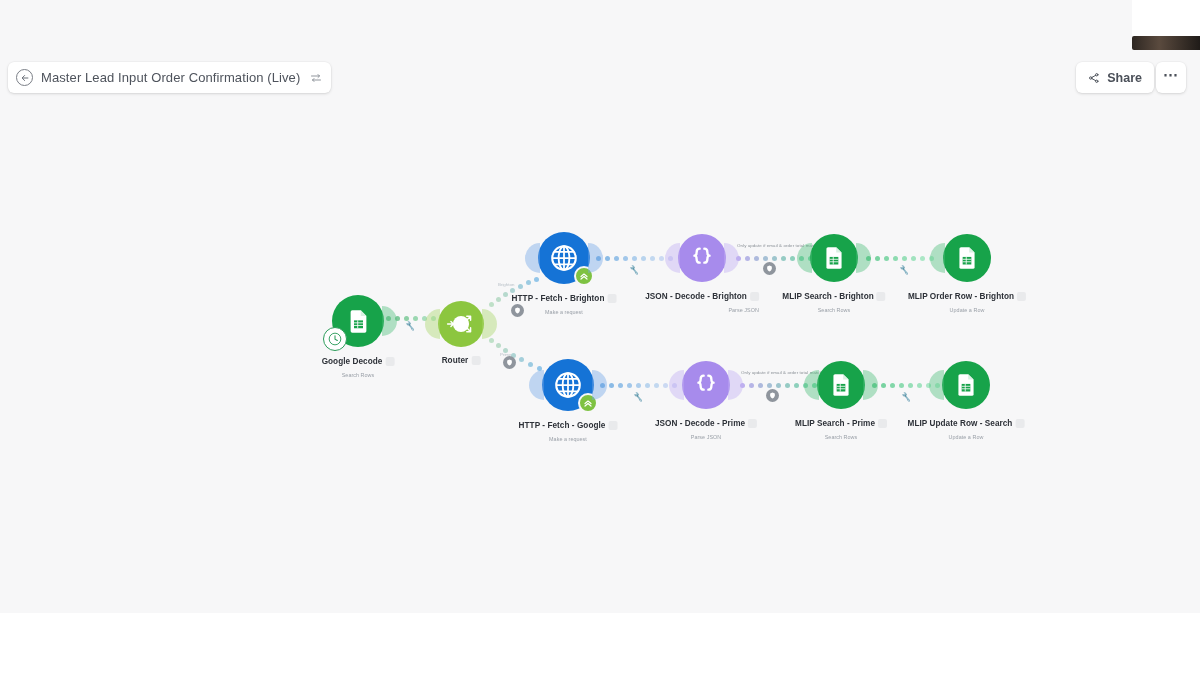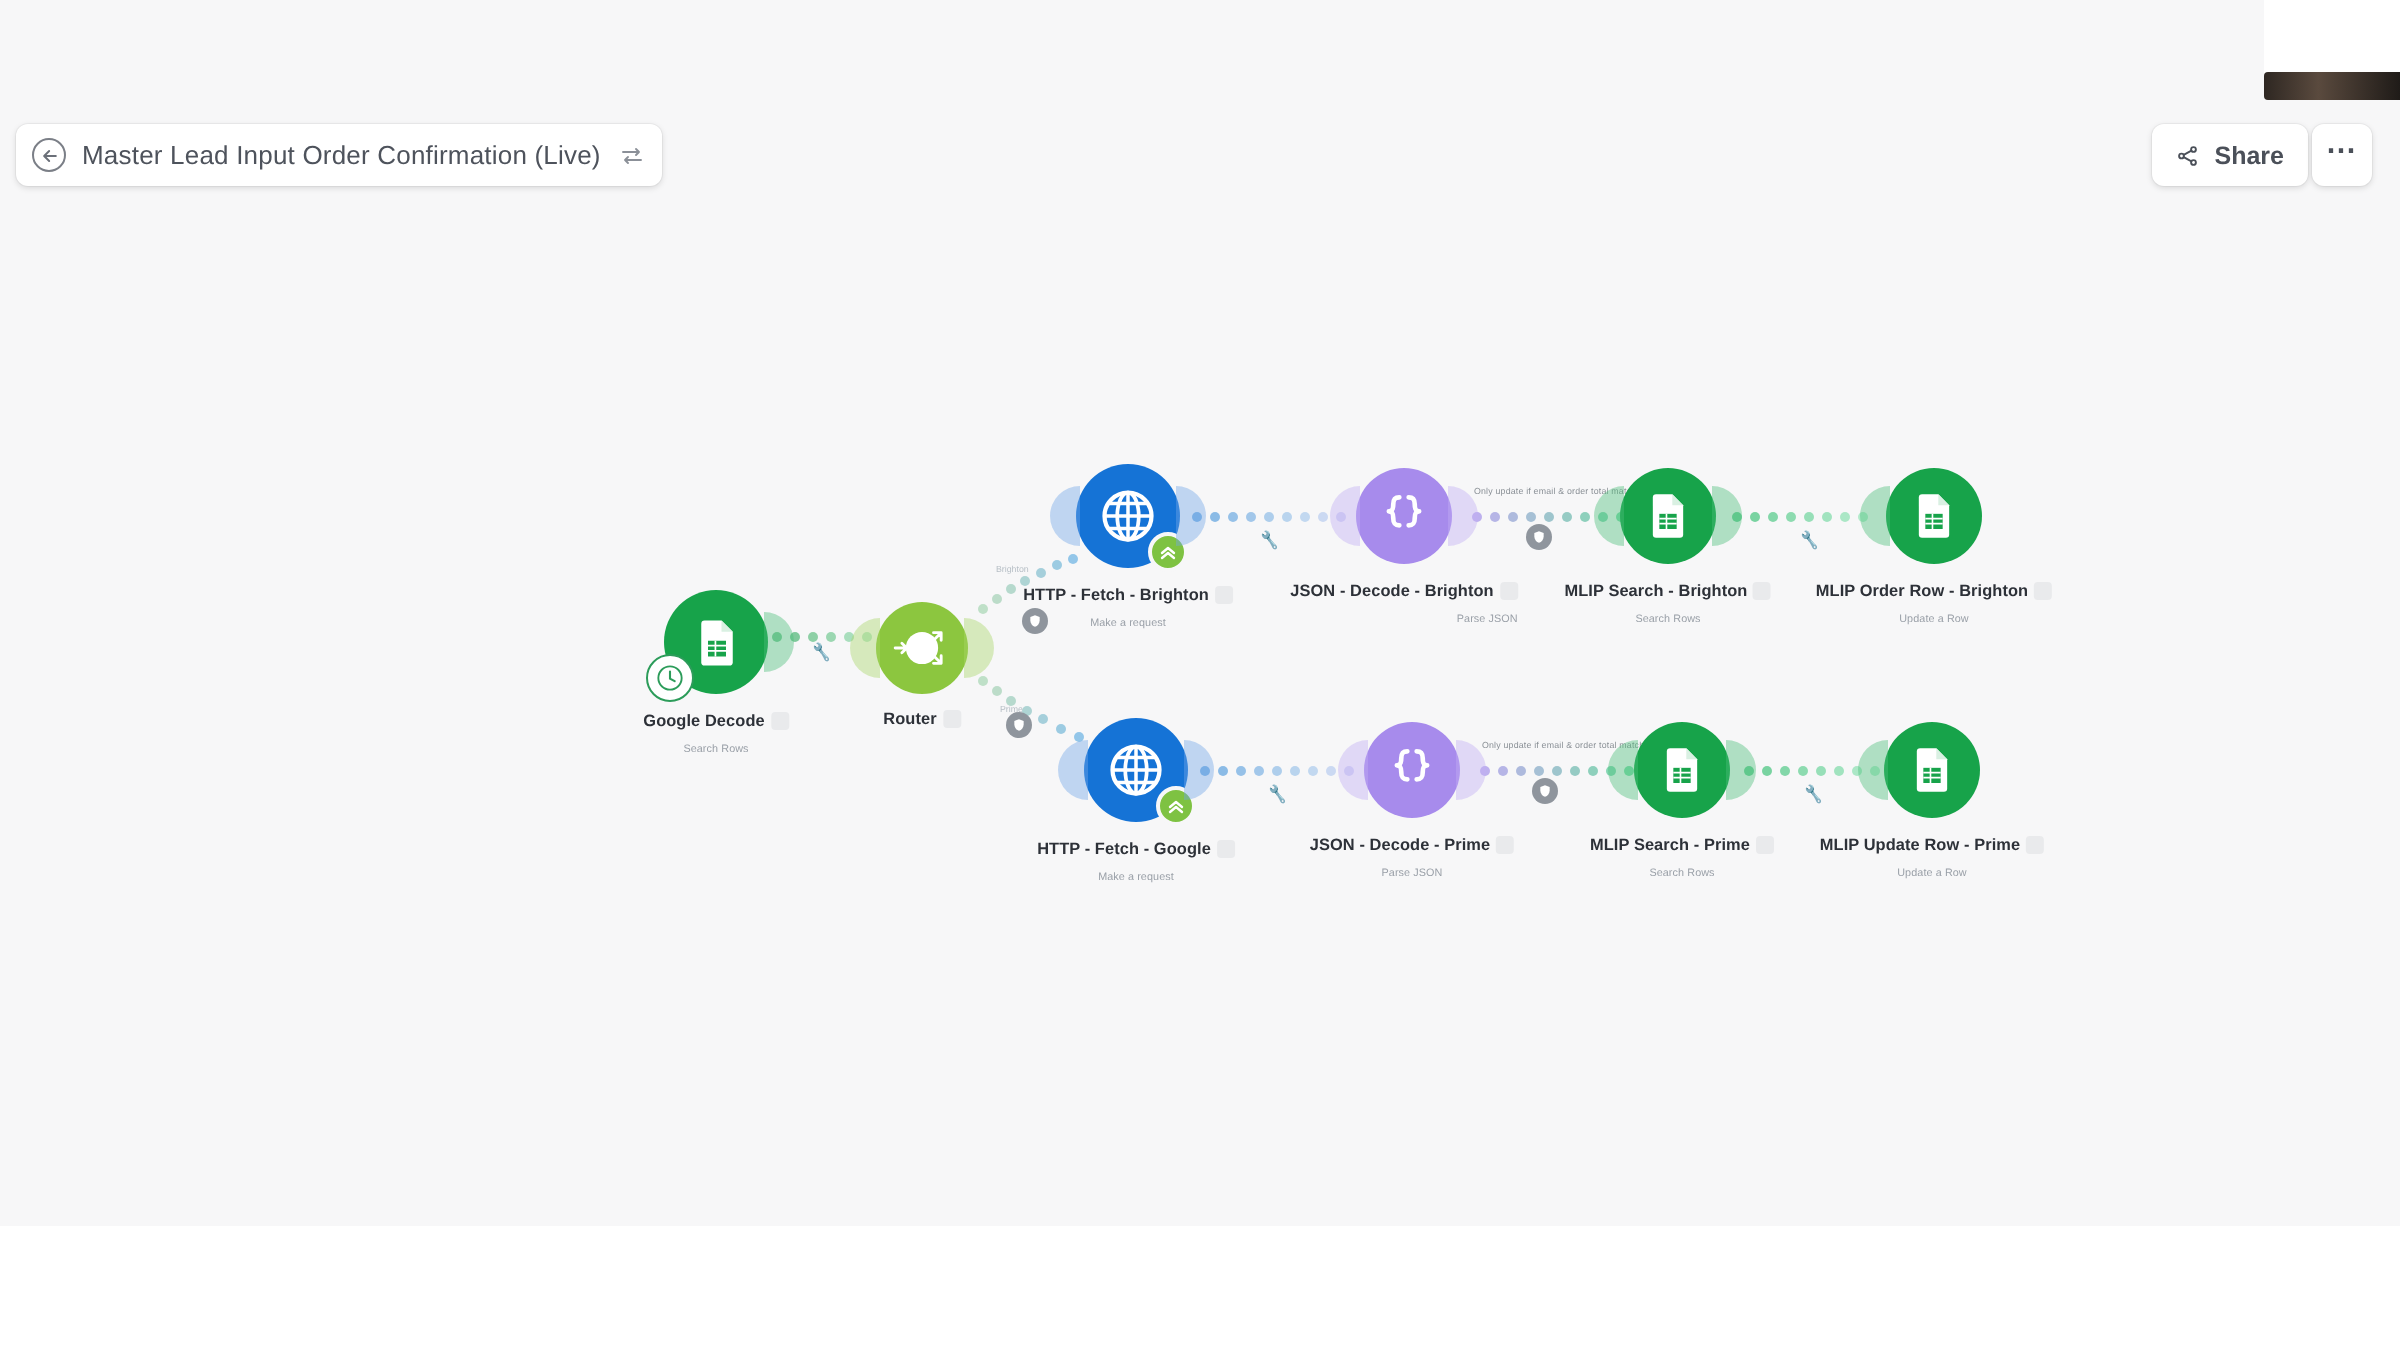--- a/index.html
+++ b/index.html
@@ -449,21 +449,21 @@
     <div class="node n-green" style="left:942px; top:361px;">
       <div class="bubble noright" style="width:48px;height:48px;">
         <svg width="26" height="26" viewBox="0 0 24 24">
           <path d="M14 2H6.5A1.5 1.5 0 0 0 5 3.5v17A1.5 1.5 0 0 0 6.5 22h11a1.5 1.5 0 0 0 1.5-1.5V7l-5-5z" fill="#ffffff"></path>
           <path d="M14 2l5 5h-5V2z" fill="#d9f0e2"></path>
           <rect x="8" y="11" width="8" height="7" fill="#17a34a"></rect>
           <path d="M8 13.2h8M8 15.5h8M11.3 11v7" stroke="#ffffff" stroke-width=".75" fill="none"></path>
         </svg>
       </div>
       <div class="labels" style="top:53px;">
-        <span class="node-title">MLIP Update Row - Prime</span><span class="chip">&nbsp;</span>
+        <span class="node-title">MLIP Update Row - Search</span><span class="chip">&nbsp;</span>
         <div class="node-sub">Update a Row</div>
       </div>
     </div>
 
   </div>
 
   <div class="top-sliver-shadow"></div>
   <div class="top-sliver"></div>
 
   <div class="header-pill">

